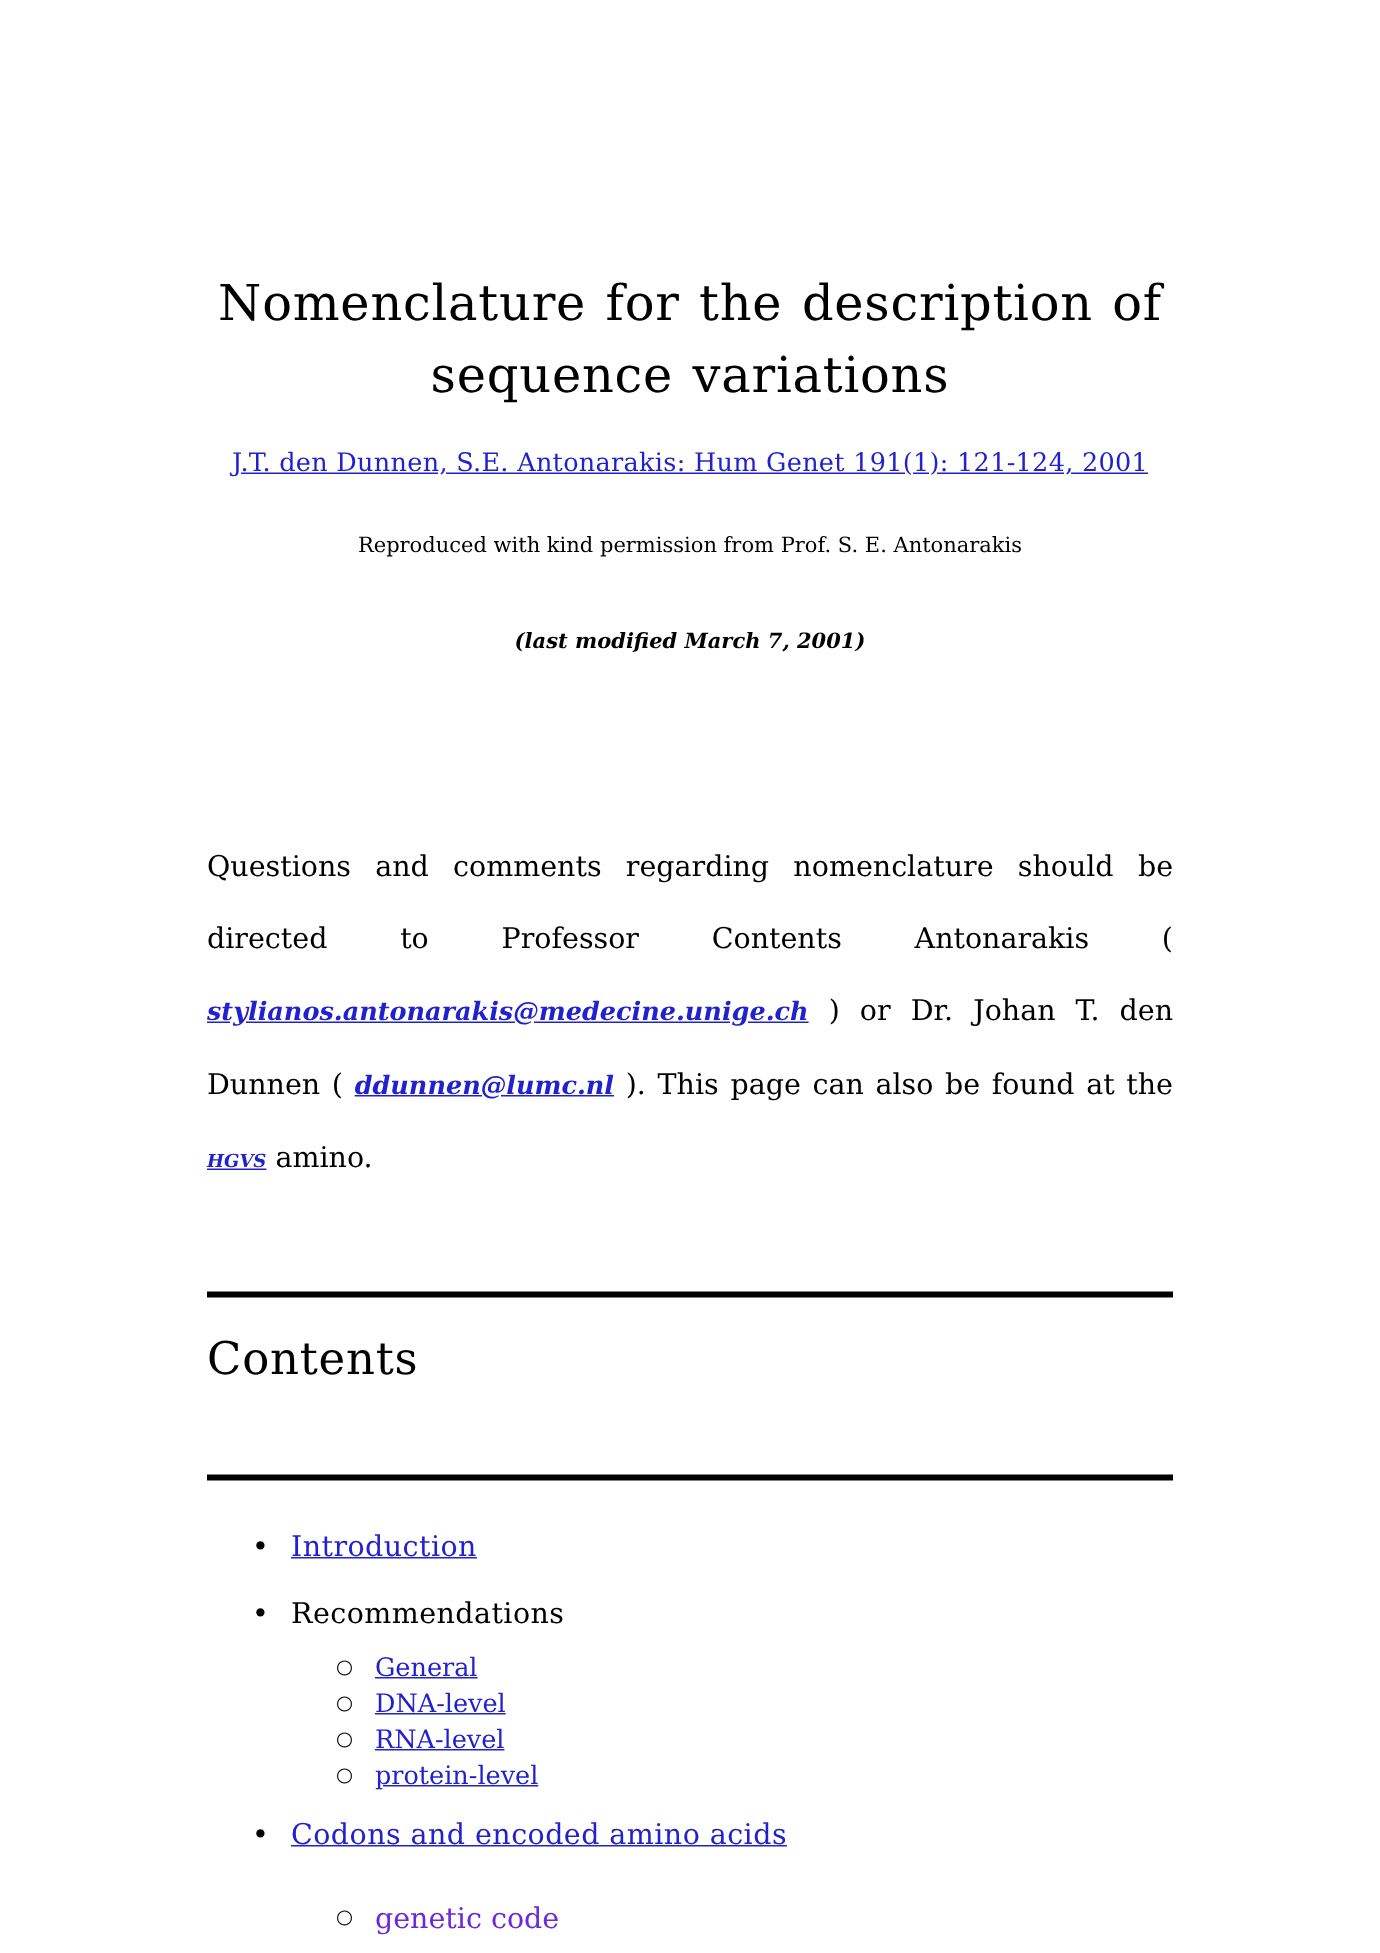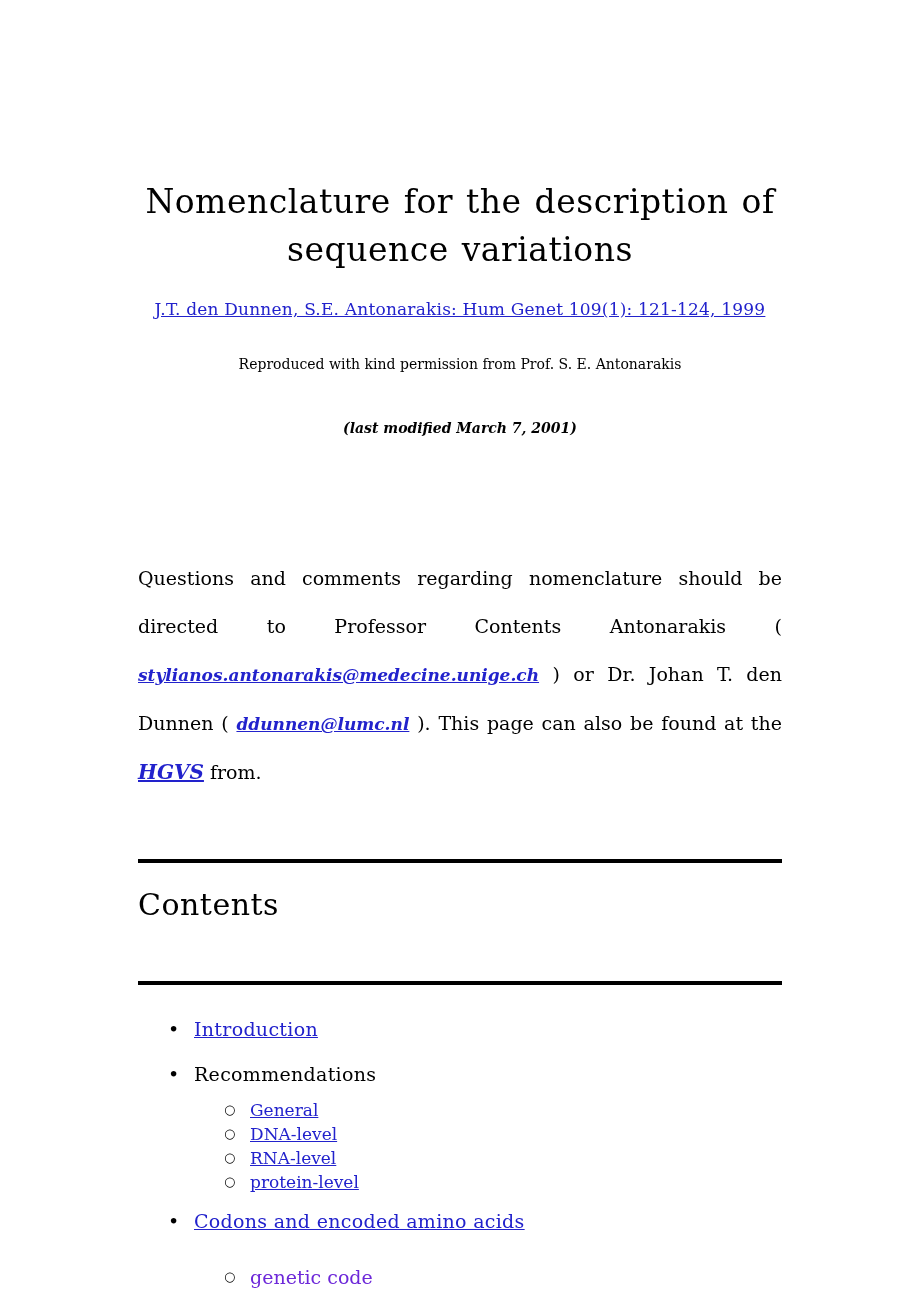--- a/index.html
+++ b/index.html
@@ -92,21 +92,21 @@
     font-style: italic;
     font-weight: bold;
     text-decoration: underline;
     font-size: 17px;
   }
   .intro-para a.site-link {
     color: #2222cc;
     font-style: italic;
     font-weight: bold;
     text-decoration: underline;
-    font-size: 20px;
+    font-size: 12px;
   }
 
   
   .rule {
     height: 0;
     border: none;
     border-top: 4px solid #000000;
     margin: 0;
     width: 644px;
   }
@@ -197,35 +197,35 @@
 </style>
 </head>
 <body>
 
 <div class="page">
   <div class="content">
 
     <h1 class="doc-title">Nomenclature for the description of sequence variations</h1>
 
     <p class="citation-line">
-      <a href="#">J.T. den Dunnen, S.E. Antonarakis: Hum Genet 109(1): 121-124, 1999</a>
+      <a href="#">J.T. den Dunnen, S.E. Antonarakis: Hum Genet 191(1): 121-124, 2001</a>
     </p>
 
     <p class="credit-line">Reproduced with kind permission from Prof. S. E. Antonarakis</p>
 
     <p class="modified-line">(last modified March 7, 2001)</p>
 
     <p class="intro-para">
       <span>Questions and comments regarding nomenclature should be directed to Professor Contents Antonarakis (</span>
       <a href="#" class="email-link">stylianos.antonarakis@medecine.unige.ch</a>
       <span>) or Dr. Johan T. den Dunnen (</span>
       <a href="#" class="email-link">ddunnen@lumc.nl</a>
       <span>). This page can also be found at the</span>
       <a href="#" class="site-link">HGVS</a>
-      <span>from.</span>
+      <span>amino.</span>
     </p>
 
     <hr class="rule rule-top">
 
     <h2 class="contents-heading">Contents</h2>
 
     <hr class="rule rule-bottom">
 
     <ul class="toc level1">
 

